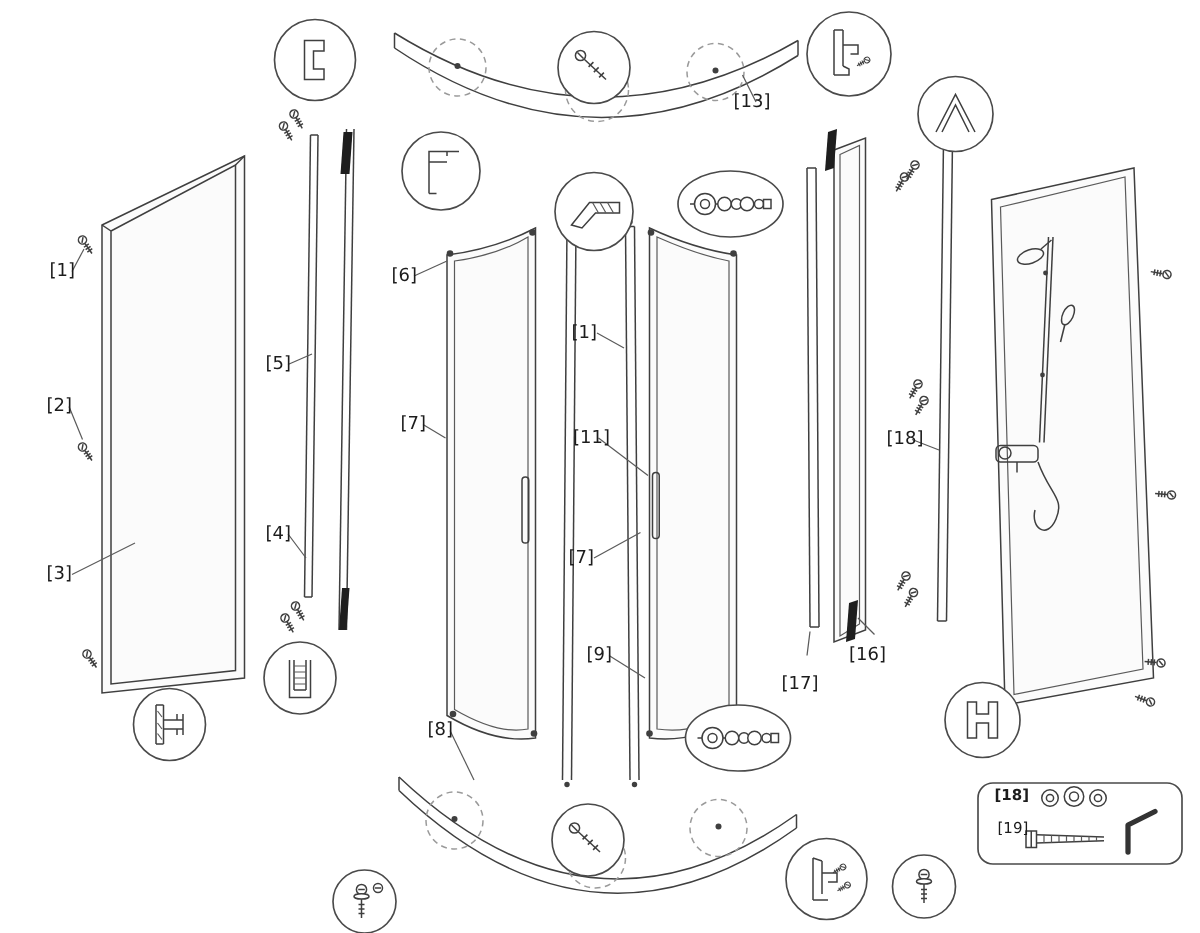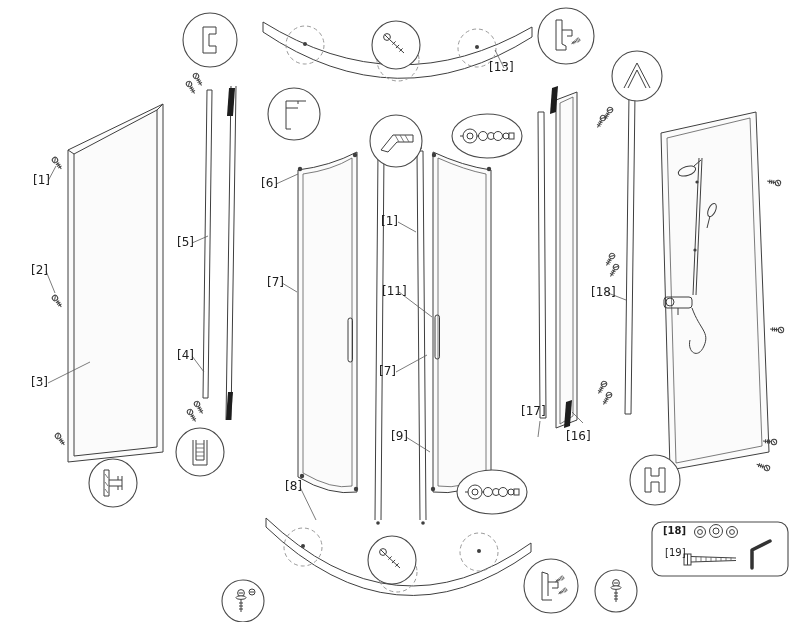--- a/index.html
+++ b/index.html
@@ -320,17 +320,17 @@
   <div class="part-label" style="left:261px;top:177px;">[6]</div>
   <div class="part-label" style="left:267px;top:276px;">[7]</div>
   <div class="part-label" style="left:285px;top:480px;">[8]</div>
   <div class="part-label" style="left:391px;top:430px;">[9]</div>
   <div class="part-label" style="left:379px;top:365px;">[7]</div>
   <div class="part-label" style="left:382px;top:285px;">[11]</div>
   <div class="part-label" style="left:381px;top:215px;">[1]</div>
   <div class="part-label" style="left:489px;top:61px;">[13]</div>
   <div class="part-label" style="left:591px;top:286px;">[18]</div>
   <div class="part-label" style="left:566px;top:430px;text-align:center;">[16]</div>
-  <div class="part-label" style="left:521px;top:405px;">[17]</div>
+  <div class="part-label" style="left:521px;top:449px;">[17]</div>
   <div class="part-label small" style="left:663px;top:526px;font-weight:bold;">[18]</div>
   <div class="part-label small" style="left:665px;top:548px;">[19]</div>
 
 </div>
 
 </body></html>

